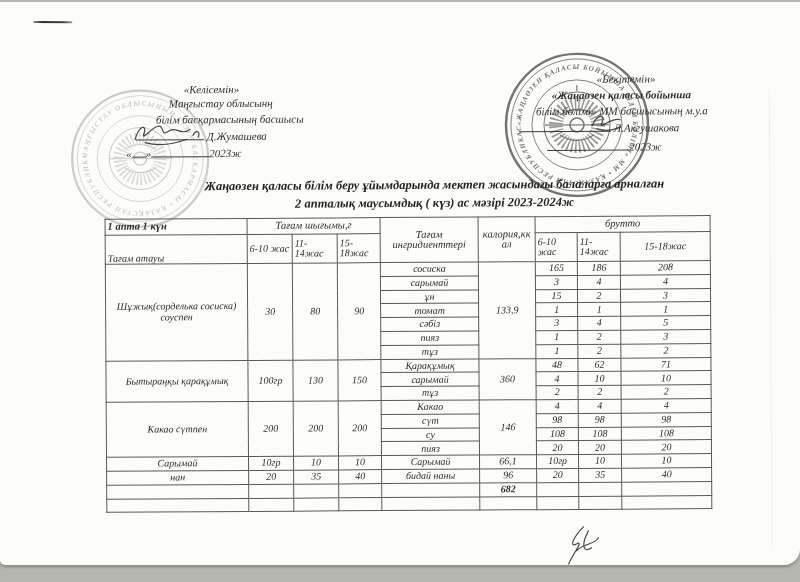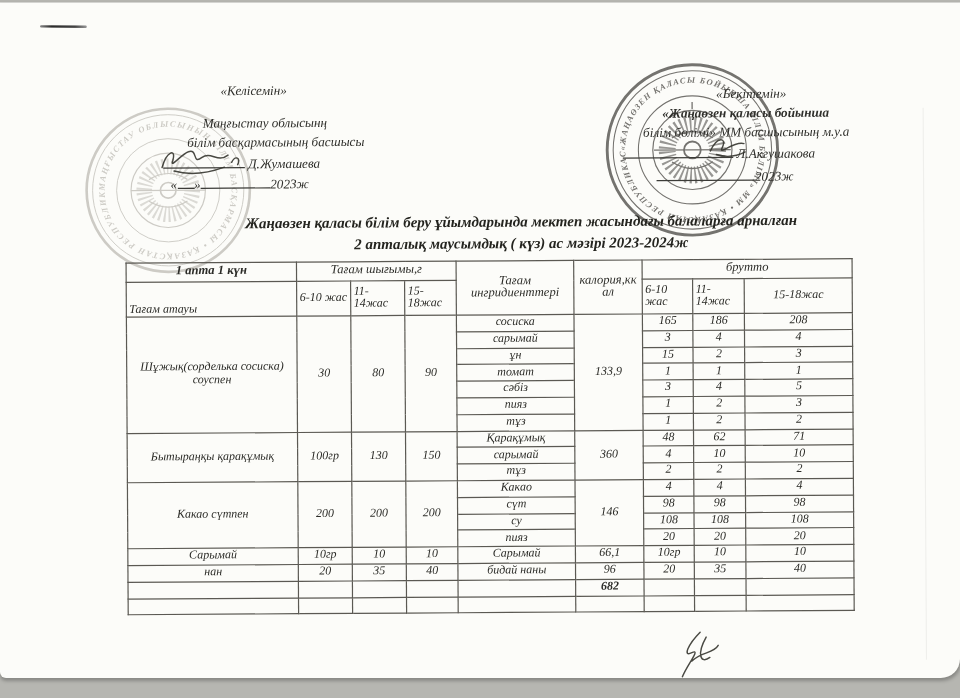--- a/index.html
+++ b/index.html
@@ -31,21 +31,21 @@
     font-weight:bold;font-size:12.5px;line-height:18px;color:#24241f;}
 
   
   table.menu{position:absolute;left:105px;top:215px;width:605px;border-collapse:collapse;
     table-layout:fixed;font-size:10px;font-style:italic;color:#2c2c28;}
   .menu th,.menu td{border:1px solid #5b5953;padding:0 2px;text-align:center;
     vertical-align:middle;font-weight:normal;line-height:10.5px;overflow:hidden;}
   .menu thead tr.r1 th{height:15px;font-size:10.5px;}
   .menu thead tr.r2 th{height:28px;font-size:10px;}
   .menu tbody tr{height:13.8px;}
-  th.week{text-align:center;font-weight:bold;}
+  th.week{text-align:left;font-weight:bold;}
   th.dish-hdr{text-align:left;vertical-align:bottom;}
   th.age{text-align:left;vertical-align:middle;}
   th.cal-hdr{word-break:break-all;}
   td.total-cal{font-weight:bold;}
 </style>
 </head>
 <body>
 
 <div class="paper">
 <div class="tilt">
@@ -82,25 +82,25 @@
       <path d="M42,74 h64 M57,64 q17,-11 34,0 M57,84 q17,11 34,0 M74,40 v-6" fill="none" stroke="currentColor" stroke-width="1.1"></path>
       <defs>
             <path id="rimR" d="M74,74 m-56,0 a56,56 0 1,1 112,0 a56,56 0 1,1 -112,0"></path>
           </defs>
       <text font-size="7" font-weight="bold" letter-spacing="1" fill="currentColor">
         <textPath href="#rimR">«ЖАҢАӨЗЕН ҚАЛАСЫ БОЙЫНША БІЛІМ БӨЛІМІ» ММ • ҚАЗАҚСТАН РЕСПУБЛИКАСЫ •</textPath>
       </text>
     </svg>
   </div>
 
-  <div class="ap" style="left:185px;top:67px;">«Келісемін»</div>
+  <div class="ap" style="left:185px;top:80px;">«Келісемін»</div>
   <div class="ap" style="left:170px;top:94px;text-align:center;">Маңғыстау облысынң</div>
   <div class="ap" style="left:157px;top:110px;">білім басқармасының басшысы</div>
   <div class="ap" style="left:137px;top:126px;font-style:italic;"><span class="rule" style="width:68px;"></span> <span>Д.Жумашева</span></div>
-  <div class="ap" style="left:127px;top:143px;margin-left:16px;"><span>«</span><span class="rule" style="width:14px;"></span><span>»</span><span class="rule" style="width:58px;"></span><span>2023ж</span></div>
+  <div class="ap" style="left:127px;top:143px;"><span>«</span><span class="rule" style="width:14px;"></span><span>»</span><span class="rule" style="width:58px;"></span><span>2023ж</span></div>
 
   <svg class="sig" style="left:130px;top:118px;" width="82" height="26">
     <path d="M6,18 C10,4 18,2 15,12 C12,20 22,7 28,5 C36,2 31,16 39,10 C47,4 52,15 61,8 M16,21 C30,25 44,23 58,18 M64,14 c3,-6 8,-4 5,2"></path>
   </svg>
 
   <div class="ap" style="left:598px;top:72px;">«Бекітемін»</div>
   <div class="ap" style="left:553px;top:88px;font-weight:bold;">«Жаңаөзен қаласы бойынша</div>
   <div class="ap" style="left:537px;top:104px;">білім бөлімі» ММ басшысының м.у.а</div>
   <div class="ap" style="left:520px;top:120px;"><span class="rule" style="width:92px;"></span> <span>Л.Акгушакова</span></div>
   <div class="ap" style="left:548px;top:139px;"><span class="rule" style="width:82px;"></span><span>2023ж</span></div>

